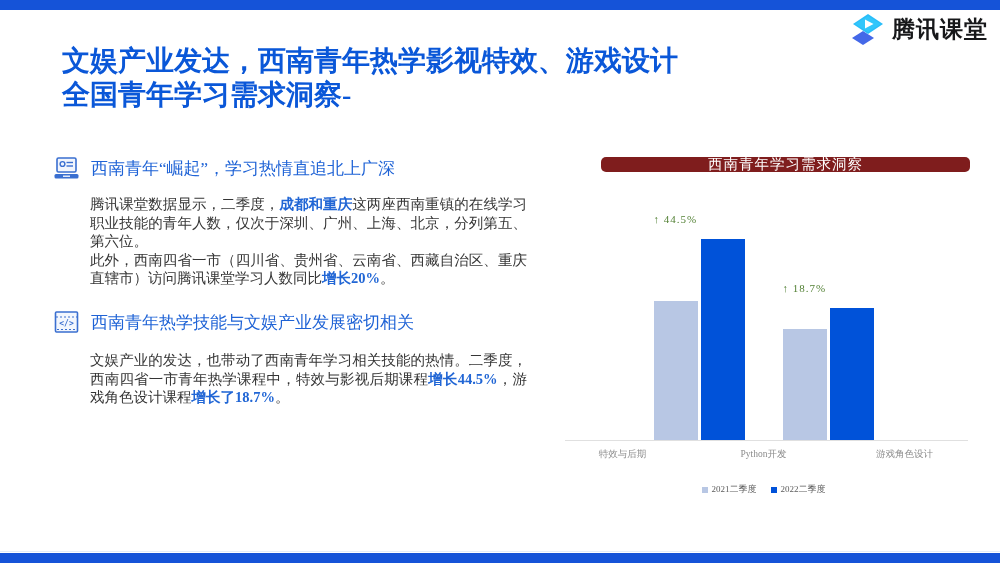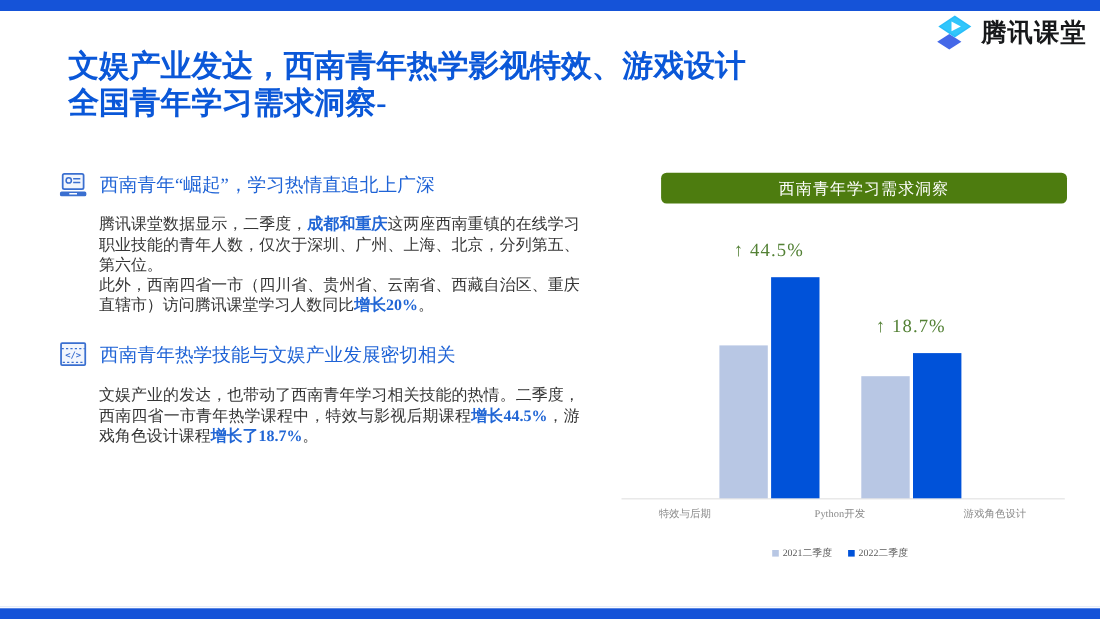--- a/index.html
+++ b/index.html
@@ -26,28 +26,28 @@
   .para{margin:0 0 0 37px;width:437px;font-size:14.5px;line-height:18.6px;color:#353535;
         text-align:justify;}
   .para .accent{color:#2166d5;font-weight:700;}
   .mt14{margin-top:13px;}
   .sec2{margin-top:21px;}
   .mt12{margin-top:12px;}
   .mt15{margin-top:15px;}
 
   
   .chart-panel{position:absolute;left:557px;top:157px;width:413px;}
-  .chart-header{height:28px;background:#4d7c0f;border-radius:5px;color:#ffffff;
+  .chart-header{height:15px;background:#7f1d1d;border-radius:5px;color:#ffffff;
                 display:flex;align-items:center;justify-content:center;font-size:14.5px;
                 letter-spacing:1px;margin-left:44px;}
   .chart-plot{position:relative;height:268px;display:flex;align-items:flex-end;
               justify-content:center;gap:38px;}
   .bar-group{position:relative;display:flex;align-items:flex-end;gap:3px;width:91px;}
   .bar{width:44px;}
-  .growth-label{position:absolute;left:0;width:100%;text-align:center;font-size:17px;
+  .growth-label{position:absolute;left:0;width:100%;text-align:left;font-size:11px;
                 white-space:nowrap;letter-spacing:1px;}
   .axis-line{margin:0 0 0 8px;width:403px;height:1px;background:#e0e0e0;}
   .x-labels{display:flex;justify-content:center;gap:50px;margin-top:7px;}
   .x-label{width:91px;text-align:center;font-size:9.5px;color:#8b8b8b;white-space:nowrap;}
   .legend{display:flex;justify-content:center;gap:14px;margin-top:22px;}
   .legend-item{display:flex;align-items:center;gap:4px;font-size:9px;color:#5c5c5c;}
   .swatch{display:inline-block;width:6px;height:6px;}
 </style>
 </head>
 <body>

